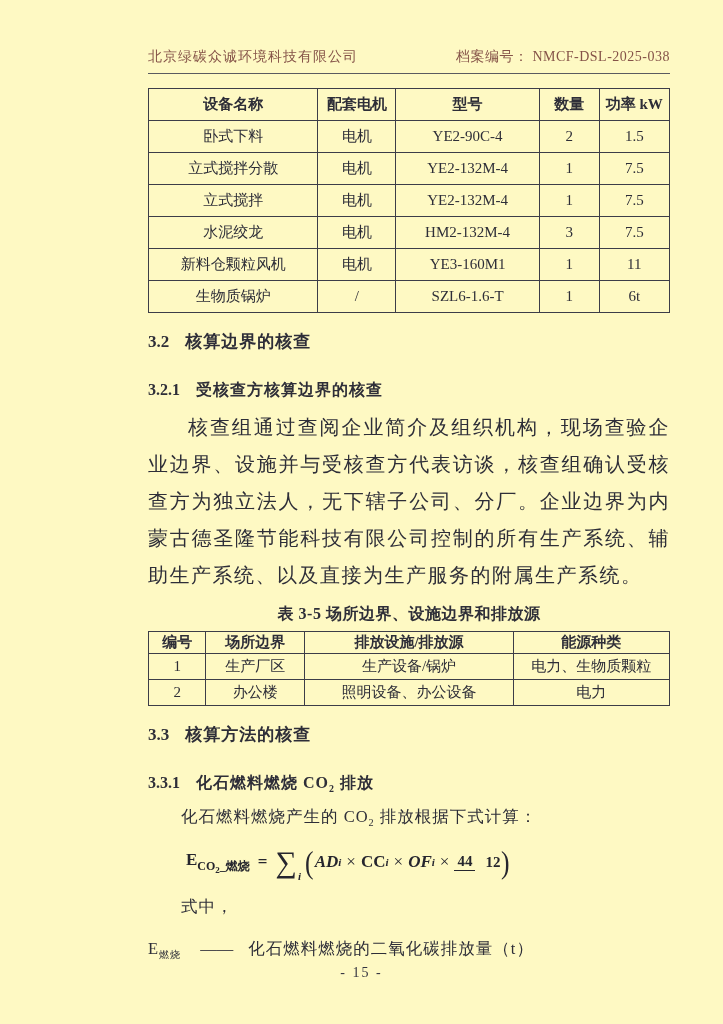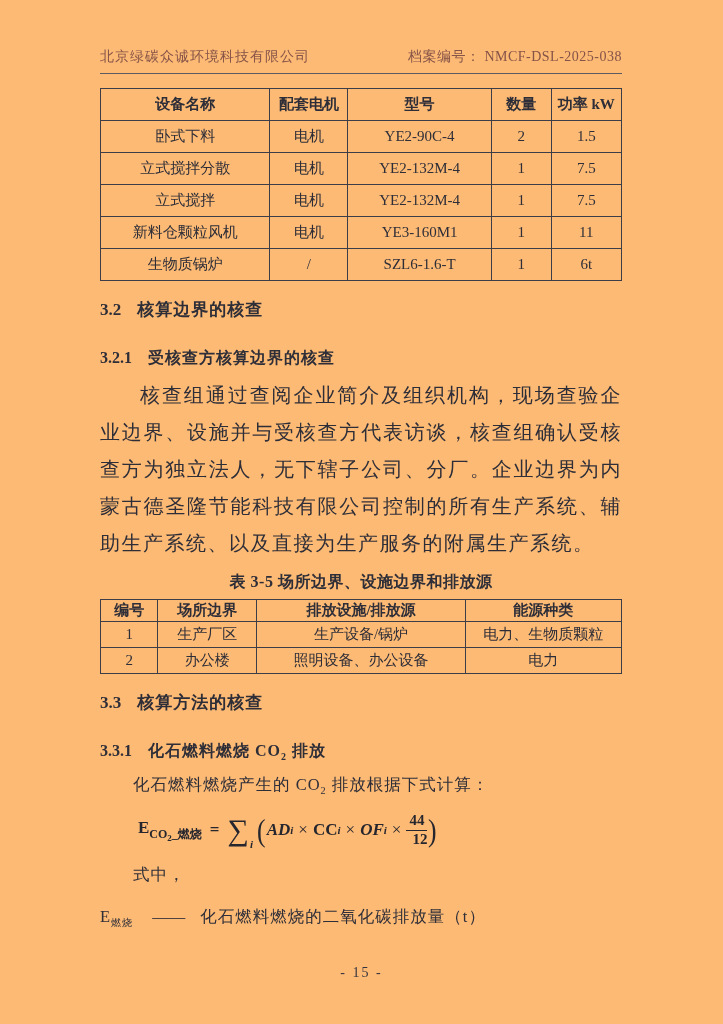--- a/index.html
+++ b/index.html
@@ -2,24 +2,25 @@
 <html><head>
 <meta charset="utf-8">
 <style>
   * { margin: 0; padding: 0; box-sizing: border-box; }
   html, body { background: #e8e8e8; }
   .page {
     position: relative;
     width: 723px;
     height: 1024px;
     margin: 0 auto;
-    background: #fdba74;
+    background: #fef9c3;
     font-family: "Liberation Serif", "DejaVu Serif", serif;
     color: #2e2e38;
     overflow: hidden;
+    padding-left: 48px;
   }
   .content { width: 522px; margin-left: 100px; }
 
   
   .doc-header {
     display: flex;
     justify-content: space-between;
     align-items: flex-end;
     padding-top: 48px;
     padding-bottom: 7px;
@@ -90,21 +91,21 @@
   }
   .formula .lhs-sub { font-size: 12px; vertical-align: -5px; }
   .formula .lhs-sub sub { font-size: 9px; }
   .formula .eq { margin: 0 8px; }
   .formula .sigma { font-size: 30px; font-weight: normal; line-height: 1; }
   .formula .sigma-sub { font-size: 11px; align-self: flex-end; margin: 0 3px 2px 1px; font-style: italic; }
   .formula .paren { font-size: 32px; font-weight: normal; transform: scaleX(0.8); }
   .formula .var { font-style: italic; }
   .formula .t-sub { font-size: 11px; vertical-align: -4px; font-style: italic; }
   .formula .times { margin: 0 5px; font-weight: normal; }
-  .frac { display: inline-flex; flex-direction: column; align-items: flex-end; line-height: 1.05; font-size: 15px; }
+  .frac { display: inline-flex; flex-direction: row; align-items: flex-start; line-height: 1.05; font-size: 15px; gap: 10px; }
   .frac .num { border-bottom: 1.4px solid #26262e; padding: 0 3px 1px; }
   .frac .den { padding-top: 1px; }
 
   .where-line { margin-top: 12px; font-size: 16.5px; text-indent: 2em; letter-spacing: 1px; }
   .def-line { margin-top: 20px; font-size: 16.5px; letter-spacing: 1px; }
   .def-line .sym-sub { font-size: 10px; vertical-align: -4px; }
   .def-line .dash { margin: 0 10px 0 14px; letter-spacing: 0; }
 
   
   .page-footer {
@@ -160,20 +161,27 @@
         <td>电机</td>
         <td>YE2-132M-4</td>
         <td>1</td>
         <td>7.5</td>
       </tr>
       <tr>
         <td>立式搅拌</td>
         <td>电机</td>
         <td>YE2-132M-4</td>
         <td>1</td>
+        <td>7.5</td>
+      </tr>
+      <tr>
+        <td>水泥绞龙</td>
+        <td>电机</td>
+        <td>HM2-132M-4</td>
+        <td>3</td>
         <td>7.5</td>
       </tr>
       <tr>
         <td>新料仓颗粒风机</td>
         <td>电机</td>
         <td>YE3-160M1</td>
         <td>1</td>
         <td>11</td>
       </tr>
       <tr>

